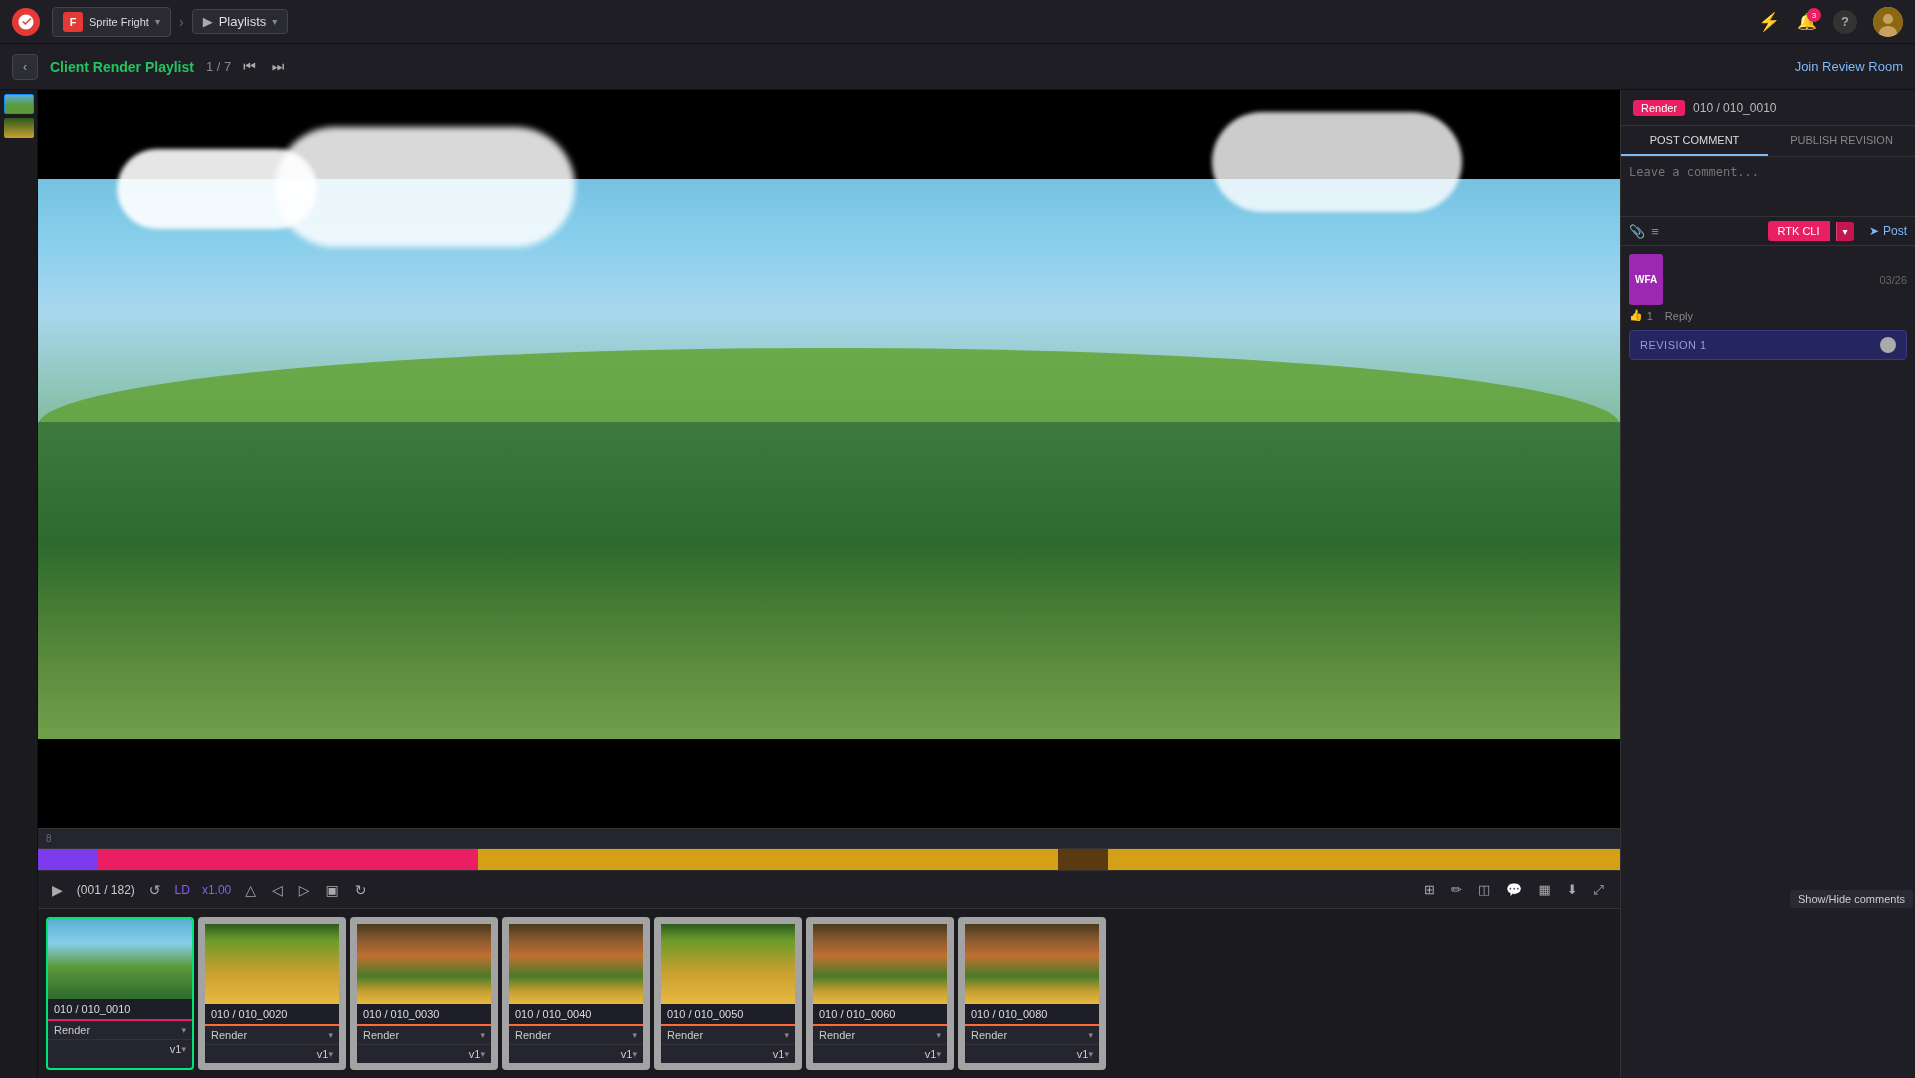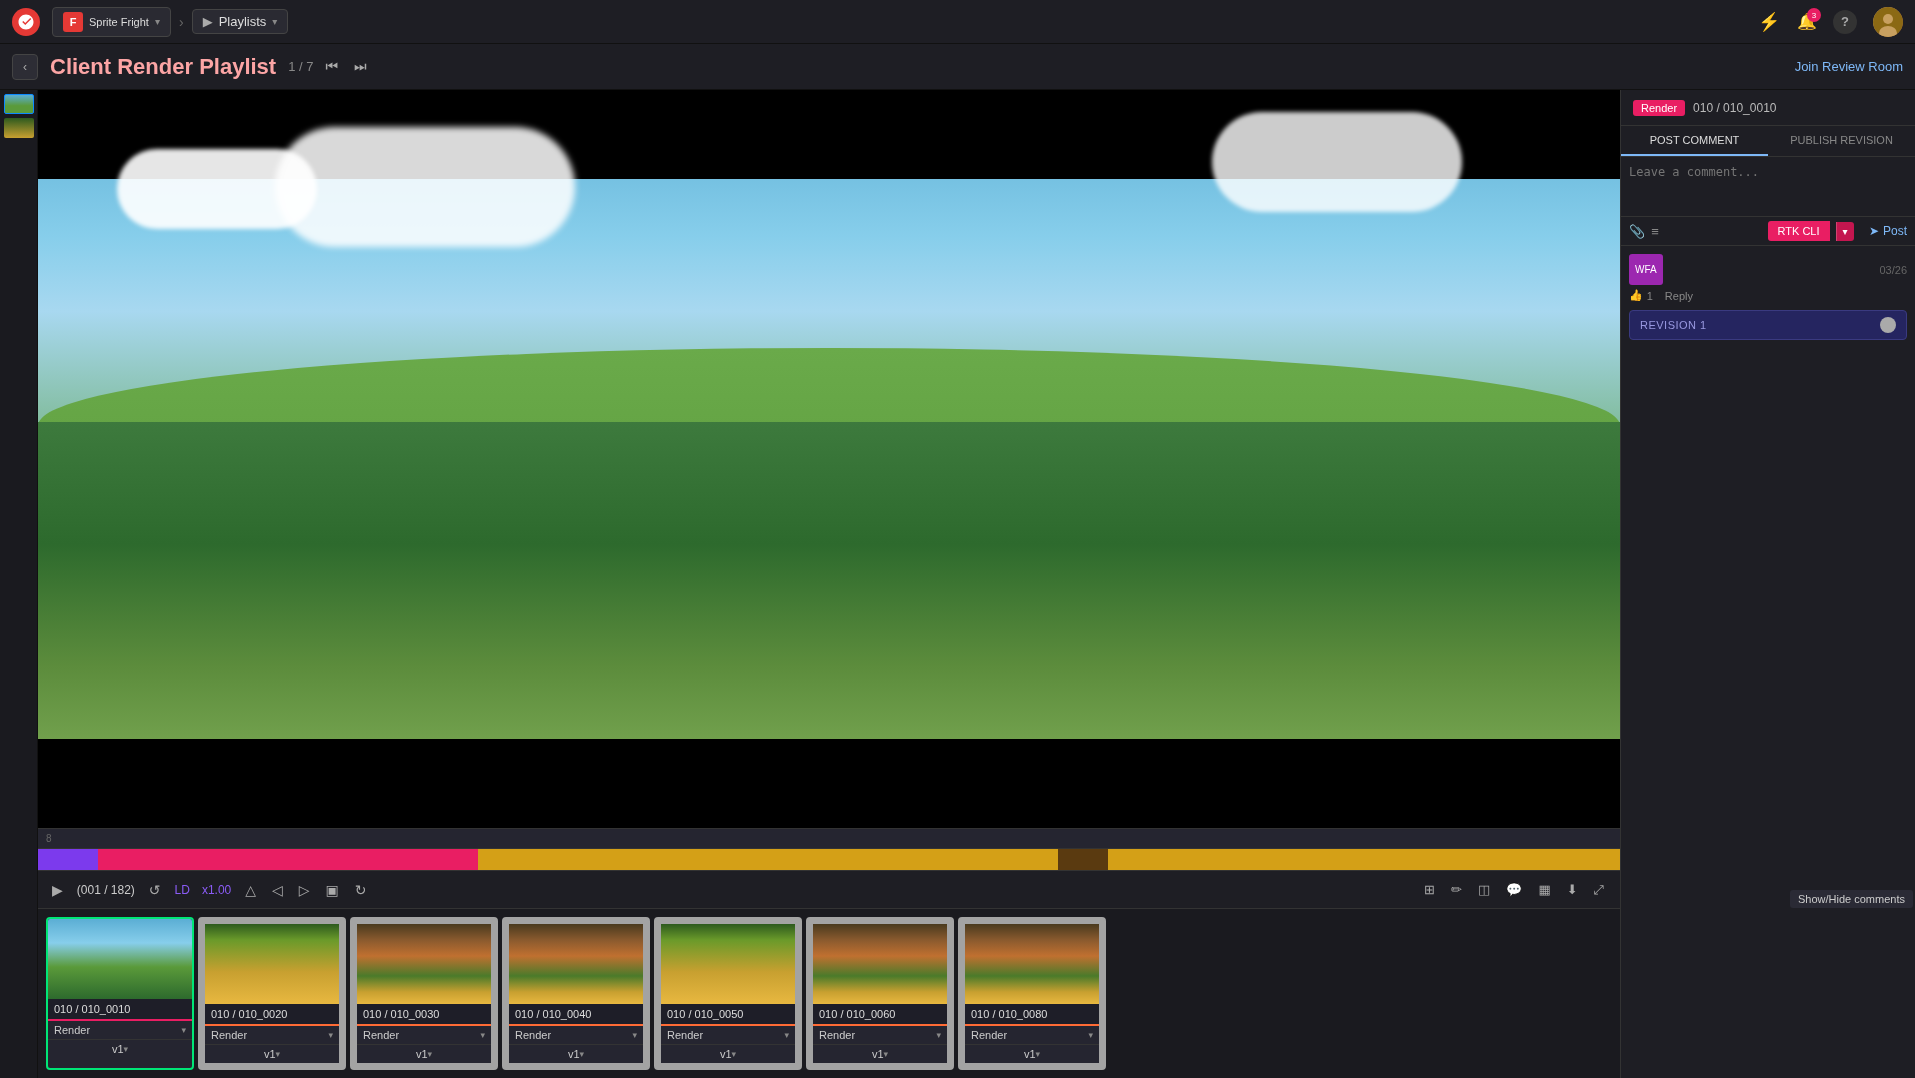--- a/index.html
+++ b/index.html
@@ -145,23 +145,23 @@
       border: 1px solid #444;
       border-radius: 4px;
       display: flex;
       align-items: center;
       justify-content: center;
       cursor: pointer;
       color: #aaa;
       font-size: 12px;
     }
     .playlist-title {
-      font-size: 22px;
+      font-size: 14px;
       font-weight: 600;
-      color: #fca5a5;
+      color: #22c55e;
     }
     .playlist-nav {
       display: flex;
       align-items: center;
       gap: 8px;
       color: #888;
       font-size: 13px;
     }
     .playlist-nav-btn {
       color: #aaa;
@@ -423,21 +423,21 @@
       align-items: center;
       justify-content: space-between;
       font-size: 11px;
       color: #ccc;
       border-bottom: 1px solid #333;
     }
     .clip-version {
       padding: 3px 6px;
       display: flex;
       align-items: center;
-      justify-content: center;
+      justify-content: flex-end;
       font-size: 11px;
       color: #ccc;
     }
     .dropdown-arrow {
       color: #888;
       font-size: 9px;
     }
 
     
     .right-panel {
@@ -554,22 +554,22 @@
     .comment-header {
       display: flex;
       align-items: center;
       justify-content: space-between;
       margin-bottom: 4px;
     }
     .comment-avatar {
       background: #9c27b0;
       color: white;
       font-size: 10px;
-      font-weight: normal;
-      padding: 10px 6px;
+      font-weight: bold;
+      padding: 20px 6px;
       border-radius: 3px;
     }
     .comment-date {
       color: #666;
       font-size: 11px;
     }
     .comment-actions {
       display: flex;
       align-items: center;
       gap: 12px;

